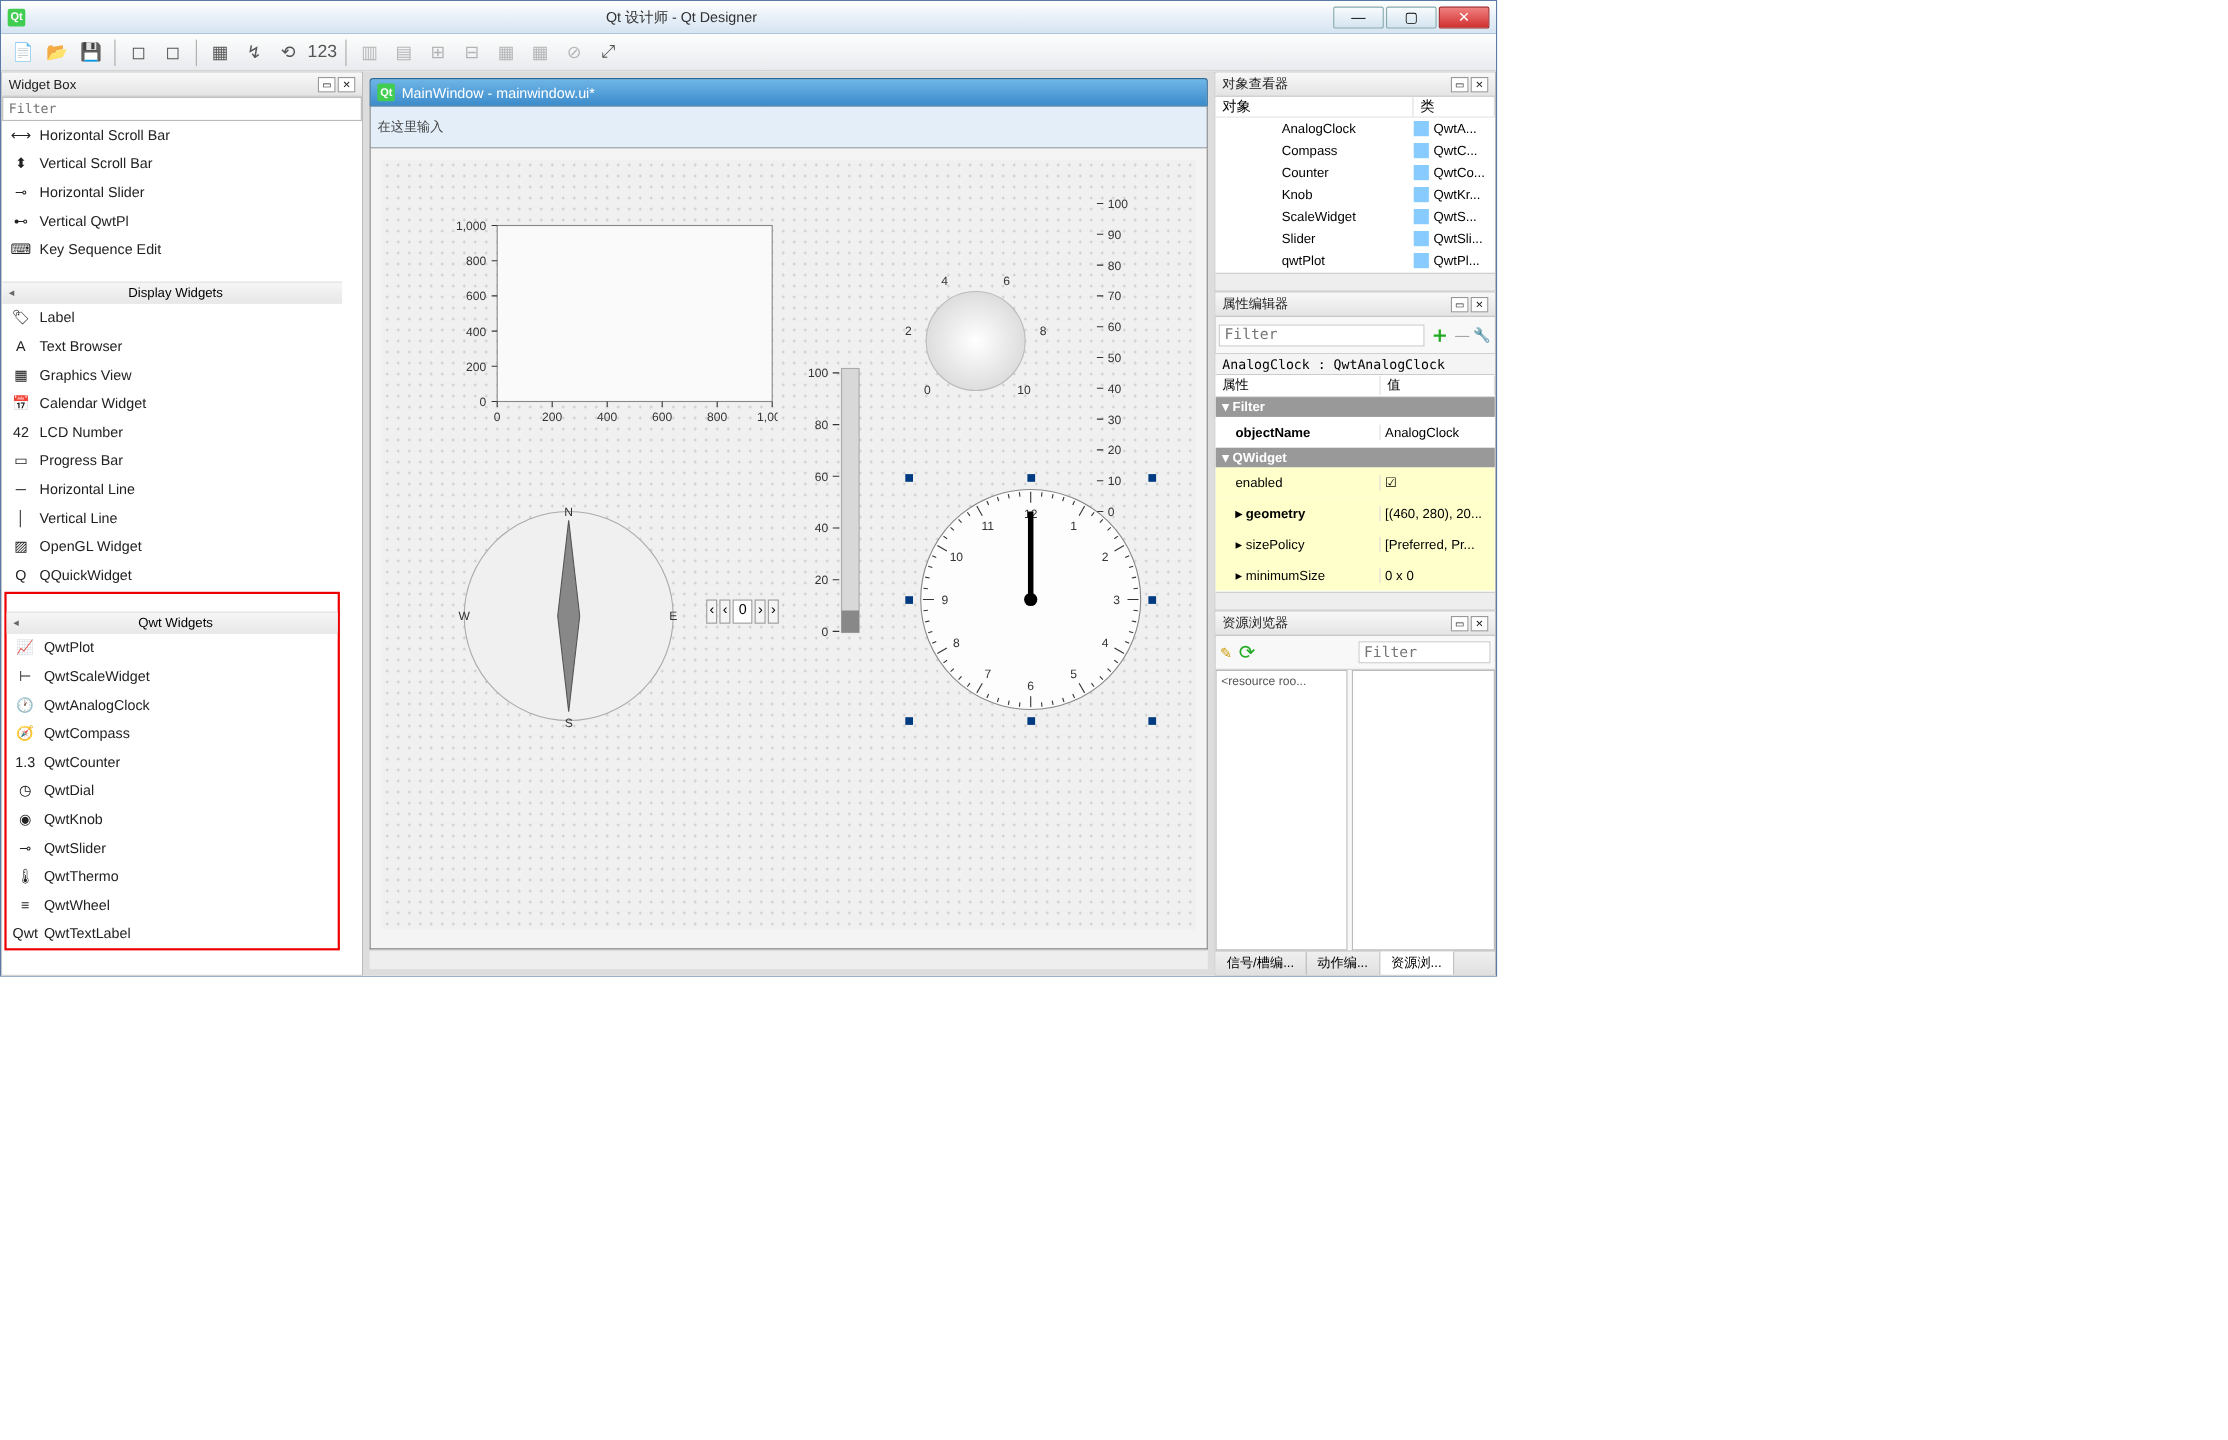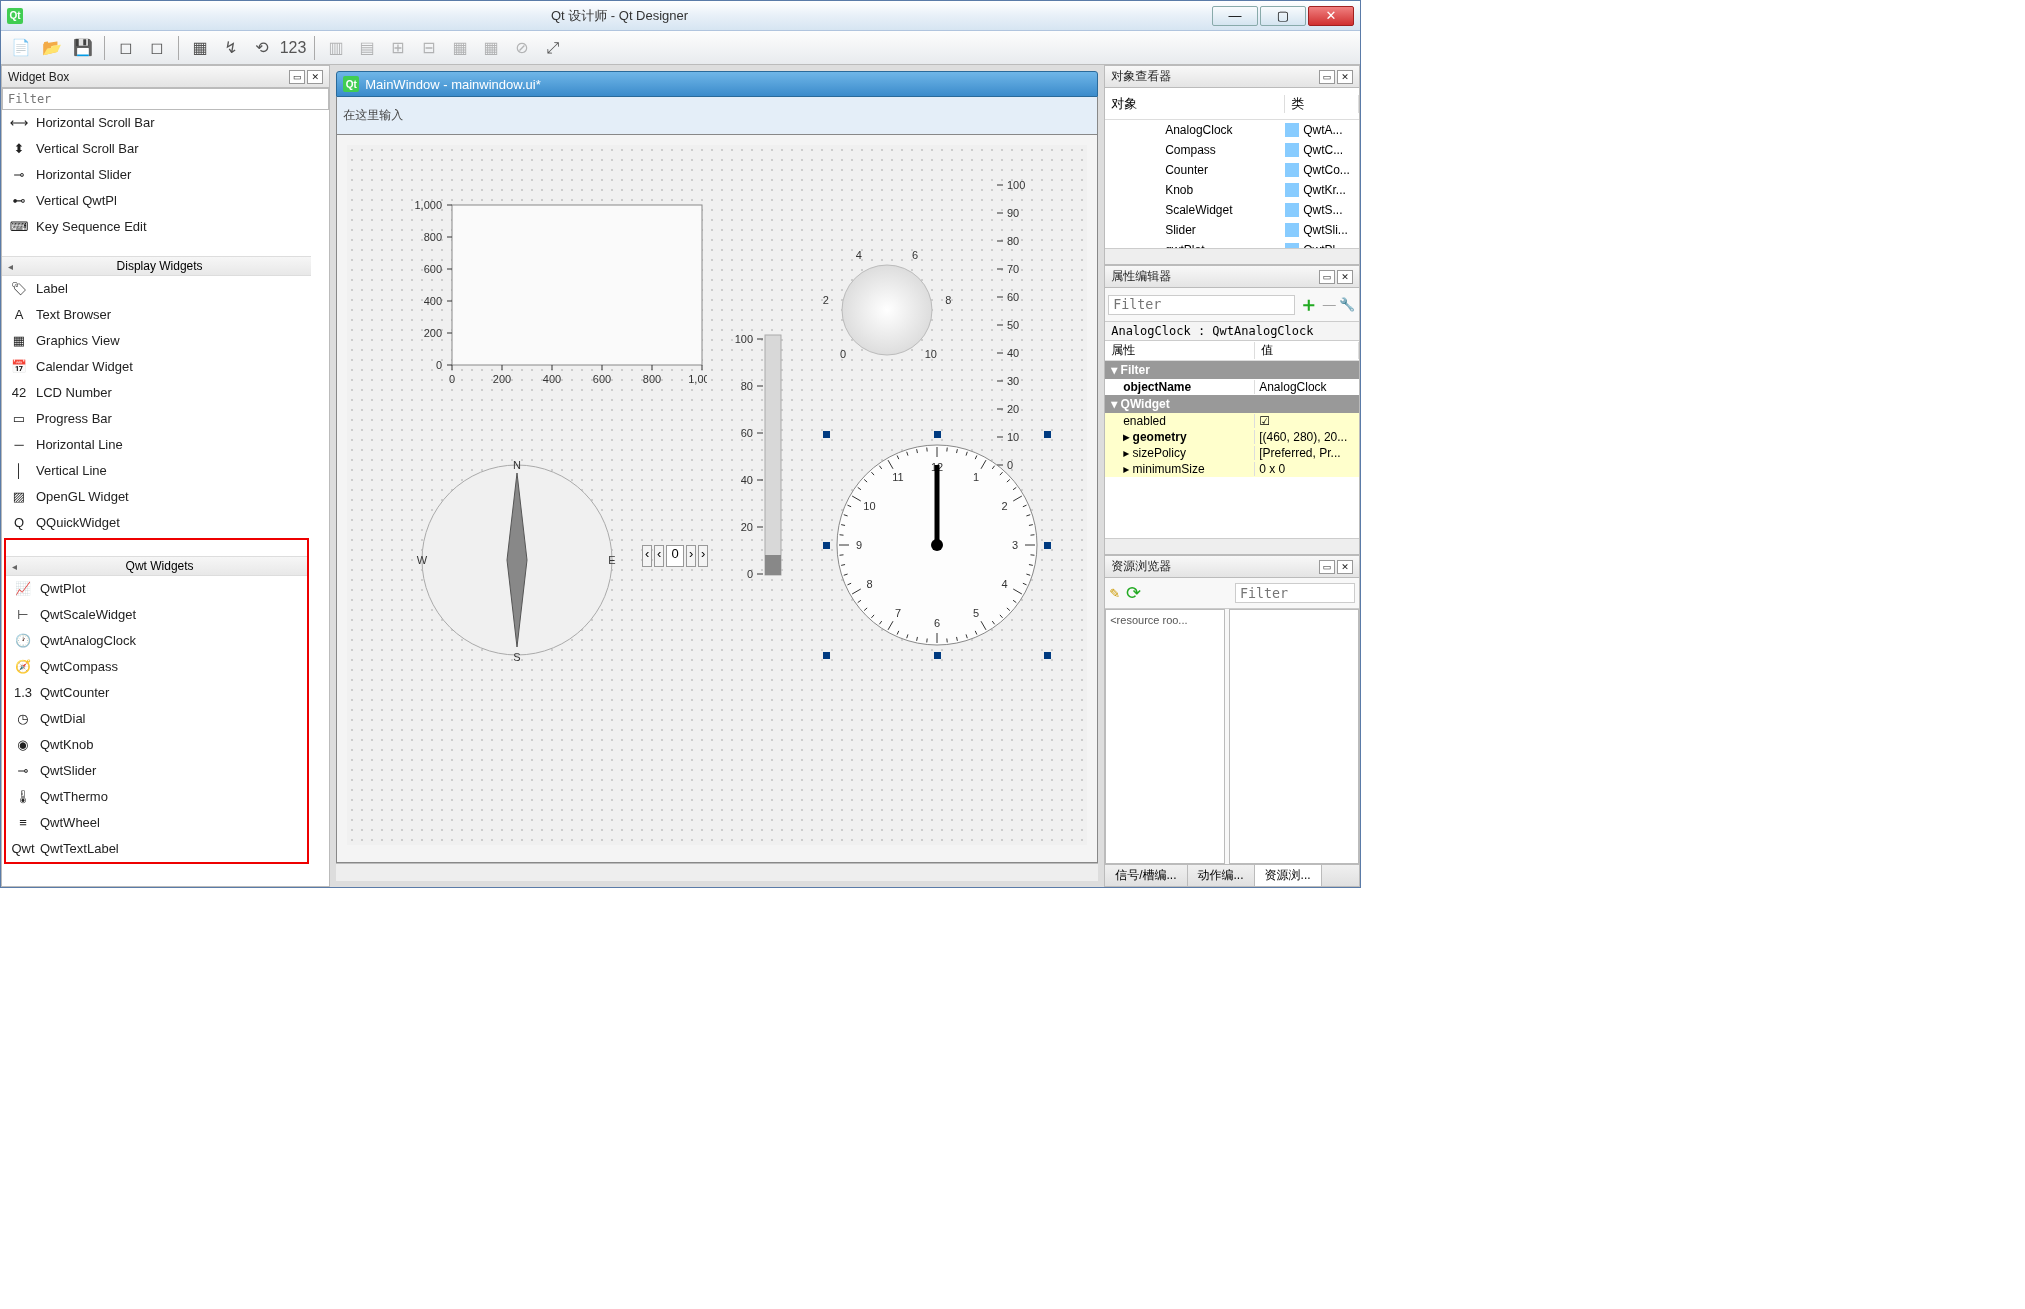--- a/index.html
+++ b/index.html
@@ -33,30 +33,30 @@
 .qwt-box { border: 2px solid #e00; margin: 2px; }
 .center { flex: 1; display: flex; flex-direction: column; background: #ddd; position: relative; padding: 6px; }
 .mdi-title { height: 26px; background: linear-gradient(#6fb6e8,#3b8bcb); border: 1px solid #2a6a9a; border-radius: 3px 3px 0 0; display: flex; align-items: center; padding: 0 6px; color: #fff; font-size: 13px; gap: 6px; }
 .mdi-title .qt-icon { width: 16px; height: 16px; background: #41cd52; border-radius: 2px; display: inline-flex; align-items: center; justify-content: center; color: #fff; font-size: 10px; font-weight: bold; }
 .mdi-menubar { height: 38px; background: #e4eef8; border: 1px solid #888; border-top: none; padding: 0 6px; font-size: 12px; color: #444; display: flex; align-items: center; }
 .canvas-wrap { flex: 1; border: 1px solid #888; border-top: none; background: #f4f4f4; overflow: auto; position: relative; }
 .canvas { width: 740px; height: 700px; margin: 10px; background-image: radial-gradient(#ccc 1px, transparent 1px); background-size: 10px 10px; background-color: #f0f0f0; position: relative; }
 .hscroll { height: 18px; background: #eee; border-top: 1px solid #bbb; }
 .right { width: 258px; display: flex; flex-direction: column; }
 .obj-tree { flex: 1; background: #fff; overflow: auto; font-size: 12px; }
-.obj-hdr { display: flex; background: #fff; border-bottom: 1px solid #ddd; height: 32px; align-items: center; }
+.obj-hdr { display: flex; background: #fff; border-bottom: 1px solid #ddd; height: 19px; align-items: center; }
 .obj-hdr div { border-right: 1px solid #ddd; padding: 0 6px; }
 .obj-row { display: flex; height: 20px; align-items: center; }
 .obj-row .n { width: 180px; padding-left: 60px; display: flex; align-items: center; gap: 4px; overflow: hidden; white-space: nowrap; }
 .obj-row .c { flex: 1; display: flex; align-items: center; gap: 4px; overflow: hidden; white-space: nowrap; }
 .prop-tbl { flex: 1; background: #fff; overflow: hidden; font-size: 12px; }
 .prop-hdr { display: flex; background: #fff; border-bottom: 1px solid #ddd; height: 20px; align-items: center; font-size: 12px; }
 .prop-hdr div { border-right: 1px solid #ddd; padding: 0 6px; }
 .prop-group { background: #999; color: #fff; padding: 2px 6px; font-weight: bold; display: flex; align-items: center; gap: 4px; }
-.prop-row { display: flex; height: 16px; align-items: center; }
+.prop-row { display: flex; height: 28px; align-items: center; }
 .prop-row.yellow { background: #ffffcc; }
 .prop-row.bold .pk { font-weight: bold; }
 .prop-row .pk { width: 150px; padding-left: 18px; border-right: 1px solid #ddd; }
 .prop-row .pv { flex: 1; padding-left: 4px; }
 .prop-toolbar { display: flex; align-items: center; gap: 4px; padding: 3px; border-bottom: 1px solid #ccc; }
 .prop-toolbar input { flex: 1; height: 20px; border: 1px solid #ccc; padding: 0 4px; font-family: monospace; }
 .plus-btn { color: #2a2; font-size: 20px; font-weight: bold; cursor: pointer; }
 .info-line { background: #f4f4f4; border-bottom: 1px solid #ccc; padding: 2px 6px; font-family: monospace; font-size: 12px; }
 .res-panel { display: flex; flex-direction: column; }
 .res-toolbar { display: flex; align-items: center; gap: 6px; padding: 4px; border-bottom: 1px solid #ccc; }

